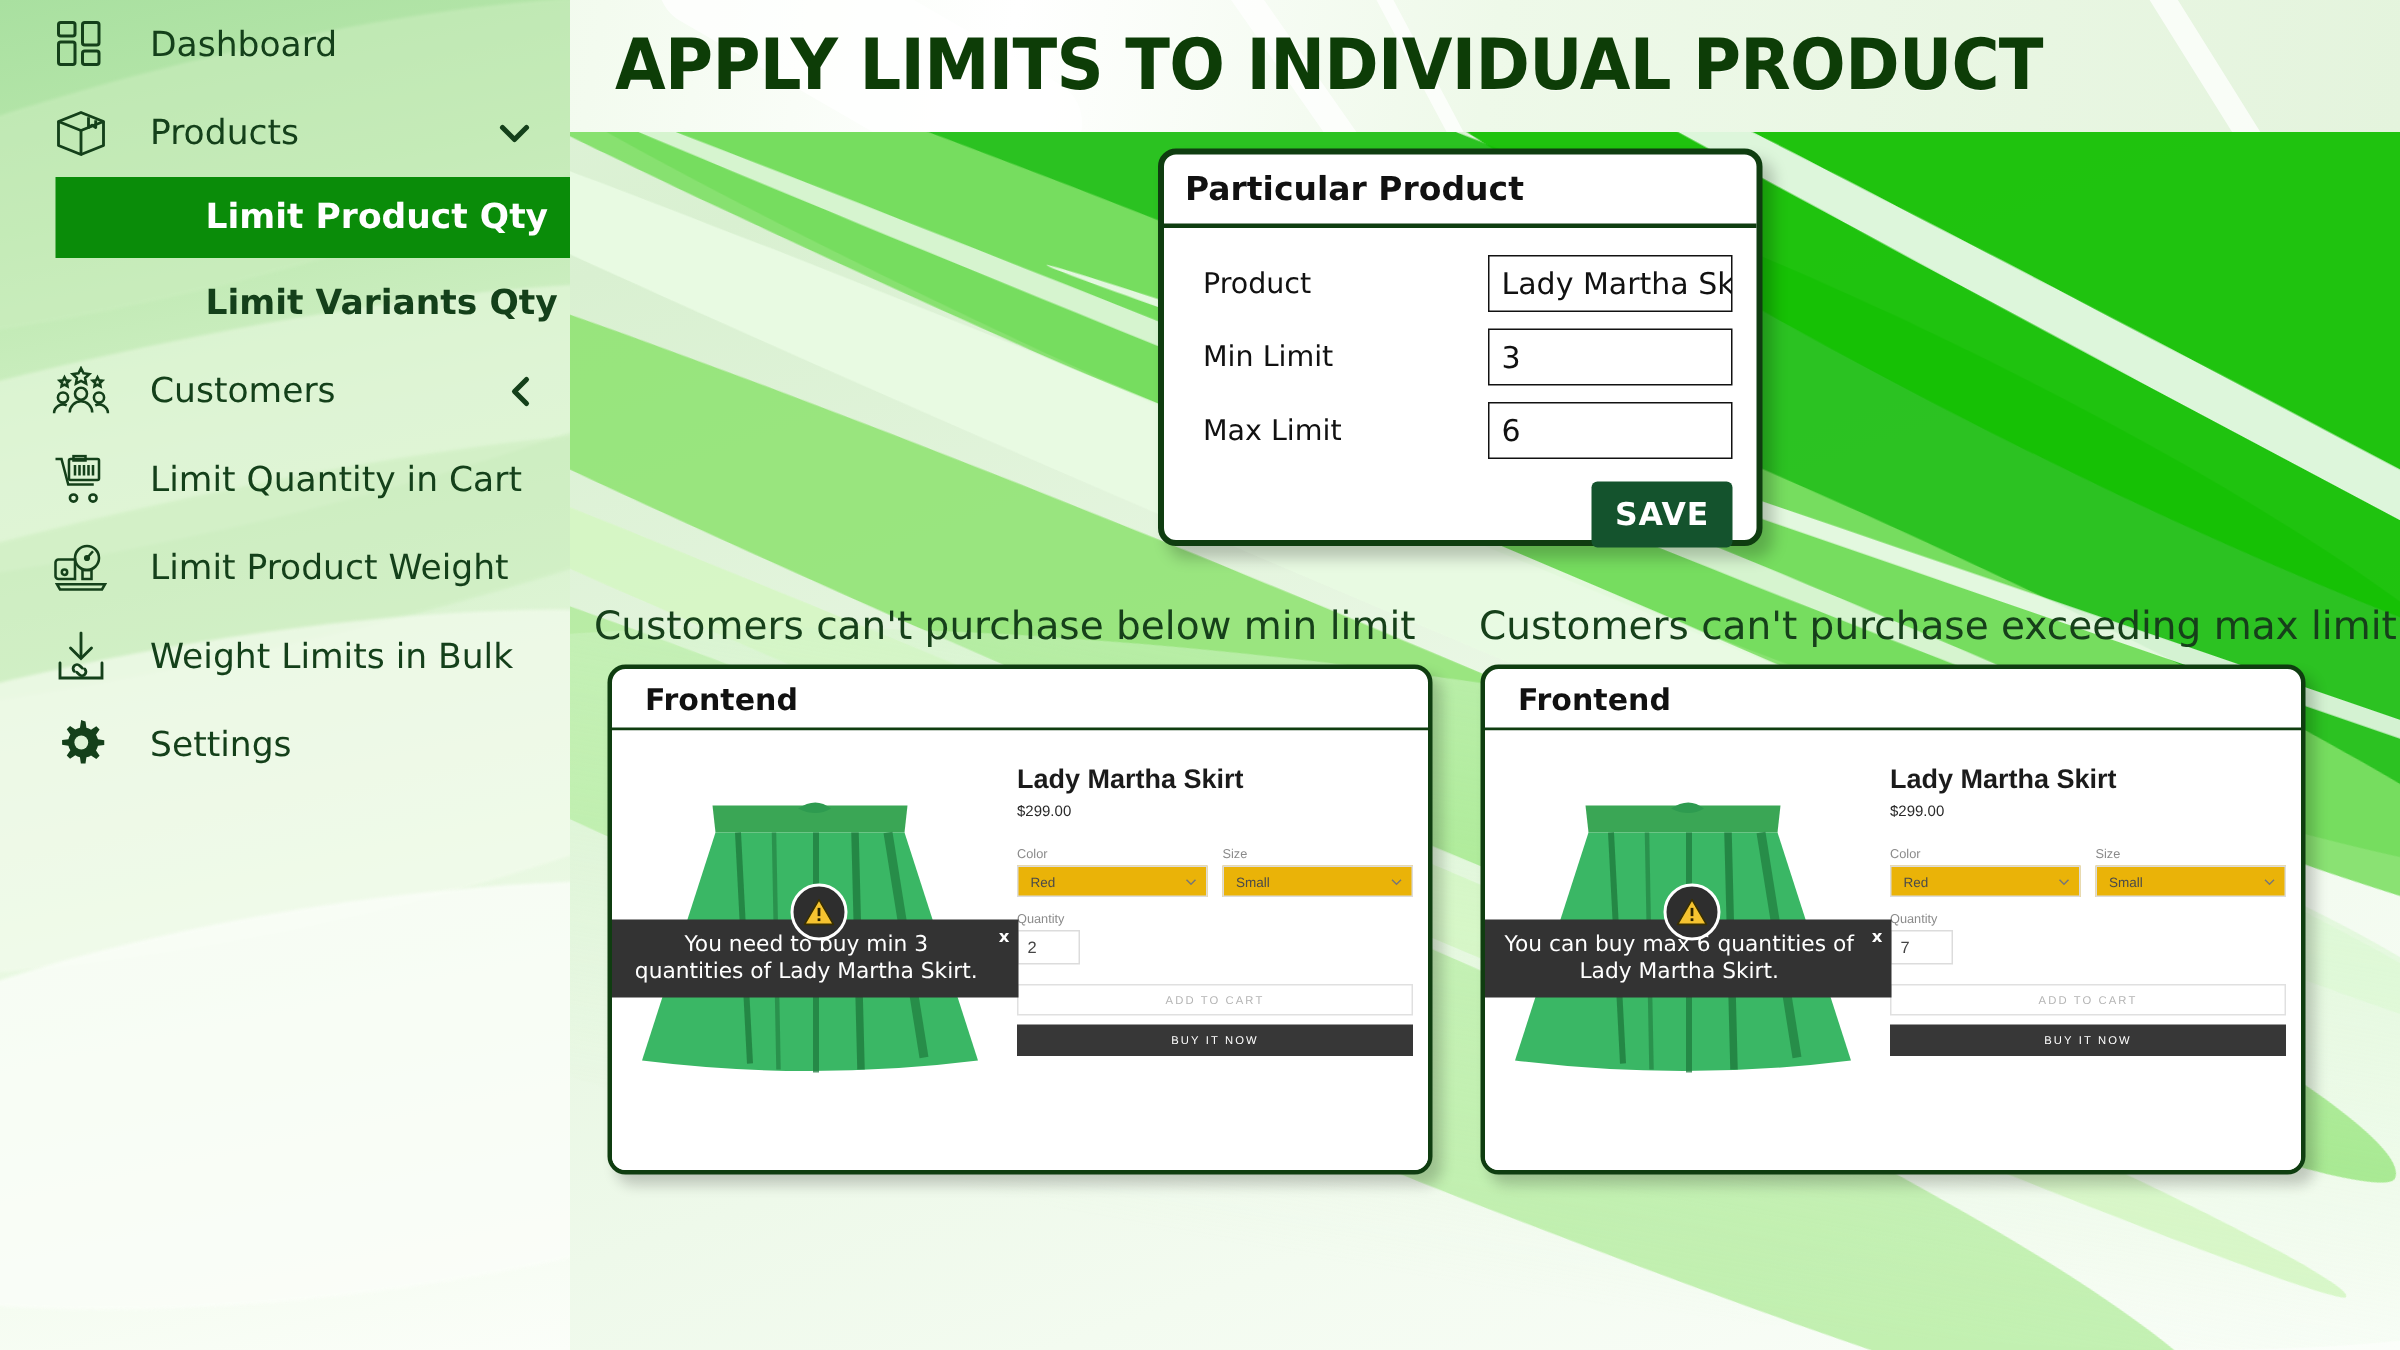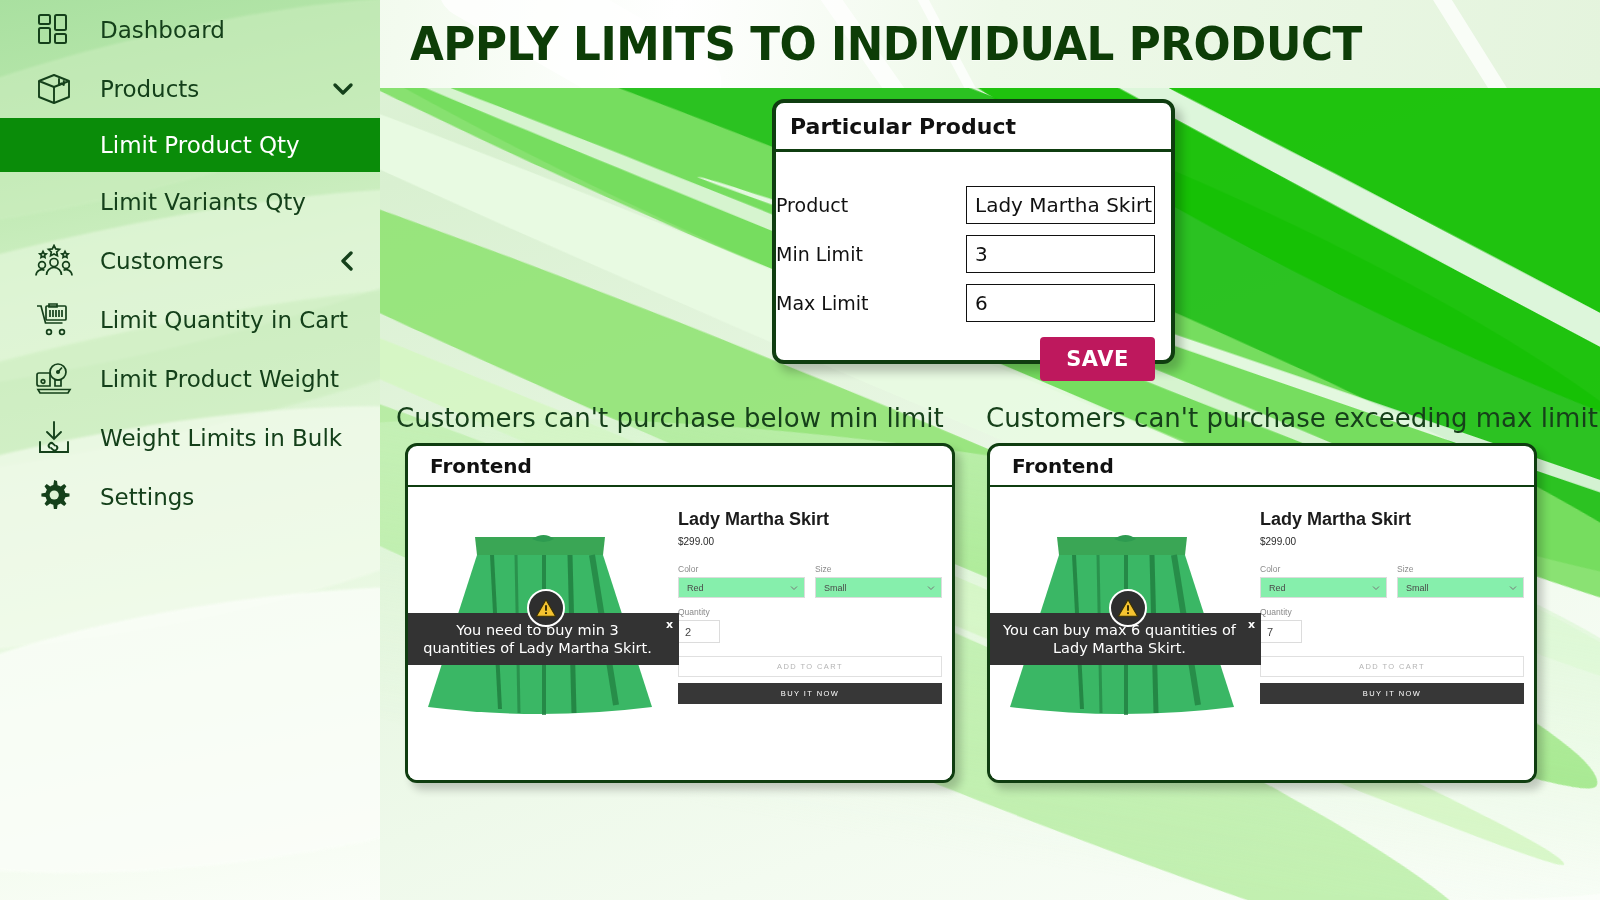--- a/index.html
+++ b/index.html
@@ -79,55 +79,55 @@
     display: flex; align-items: center;
     height: 59px;
     padding-left: 30px;
     color: #14401a;
     font-size: 23px;
     font-weight: 500;
   }
   .nav-item .ico { width: 48px; height: 38px; display: flex; align-items: center; justify-content: center; flex: 0 0 48px; }
   .nav-item .label { margin-left: 22px; white-space: nowrap; }
   .nav-item .chev { position: absolute; right: 26px; top: 50%; transform: translateY(-50%); display: flex; }
-  .nav-item.sub { padding-left: 100px; font-weight: 400; }
+  .nav-item.sub { padding-left: 100px; font-weight: 700; margin-left: 37px; }
   .nav-item.active { background: #0a8c09; color: #ffffff; height: 54px; }
   .nav-item.active .label { margin-left: 0; }
   .nav-item.sub .label { margin-left: 0; }
 
   
   .pp-card {
     position: absolute; left: 772px; top: 99px; width: 403px; height: 265px;
     background: #ffffff;
     border: 4px solid #0f3d10;
     border-radius: 12px;
     box-shadow: 7px 8px 10px rgba(0,0,0,.22);
   }
   .pp-head {
     height: 49px; border-bottom: 3px solid #0f3d10;
     display: flex; align-items: center; padding-left: 14px;
     font-size: 22px; font-weight: 700; color: #111;
   }
-  .pp-body { padding: 12px 16px 0 0; margin-top: 16px; }
+  .pp-body { padding: 12px 16px 0 26px; }
   .pp-row { display: flex; align-items: center; height: 49px; }
   .pp-row .pp-label { width: 190px; font-size: 19px; color: #111; }
   .pp-row .pp-input {
     flex: 1; height: 38px;
     border: 1.6px solid #111;
     background: #fff;
     display: flex; align-items: center;
     padding: 0 8px;
     font-size: 20px; color: #111;
     overflow: hidden; white-space: nowrap;
   }
   .pp-actions { display: flex; justify-content: flex-end; padding: 10px 0 0 0; }
   .save-btn {
-    background: #be185d; color: #fff;
+    background: #14532d; color: #fff;
     border: none; border-radius: 4px;
-    width: 115px; height: 44px;
+    width: 94px; height: 44px;
     font-size: 21px; font-weight: 700; letter-spacing: .5px;
     font-family: "DejaVu Sans", sans-serif;
     cursor: pointer;
   }
 
   
   .caption {
     position: absolute; font-size: 26px; color: #16401a; white-space: nowrap;
   }
   .cap-left  { left: 396px; top: 403px; }
@@ -153,21 +153,21 @@
   .skirt { position: absolute; left: 12px; top: 42px; width: 240px; height: 190px; }
 
   .fe-info { flex: 1; padding: 22px 10px 0 0; }
   .fe-title { font-family: "Liberation Sans", sans-serif; font-size: 18px; font-weight: 700; color: #1b1b1b; }
   .fe-price { font-family: "Liberation Sans", sans-serif; font-size: 10px; color: #2a2a2a; margin-top: 6px; }
   .opt-row { display: flex; gap: 10px; margin-top: 17px; }
   .opt { flex: 1; }
   .opt-label { font-family: "Liberation Sans", sans-serif; font-size: 8.5px; color: #8a8a8a; margin-bottom: 3px; }
   .opt-select {
     position: relative;
-    height: 21px; border: 1px solid #dcdcdc; background: #86efac;
+    height: 21px; border: 1px solid #dcdcdc; background: #eab308;
     display: flex; align-items: center; padding: 0 16px 0 8px;
     font-family: "Liberation Sans", sans-serif; font-size: 9px; color: #4a4a4a;
   }
   .opt-select .caret { position: absolute; right: 6px; top: 50%; transform: translateY(-55%); }
   .qty-wrap { margin-top: 9px; }
   .qty-box {
     width: 42px; height: 23px; border: 1px solid #dcdcdc; background:#fff;
     display: flex; align-items: center; padding-left: 6px;
     font-family: "Liberation Sans", sans-serif; font-size: 11px; color: #444;
   }

